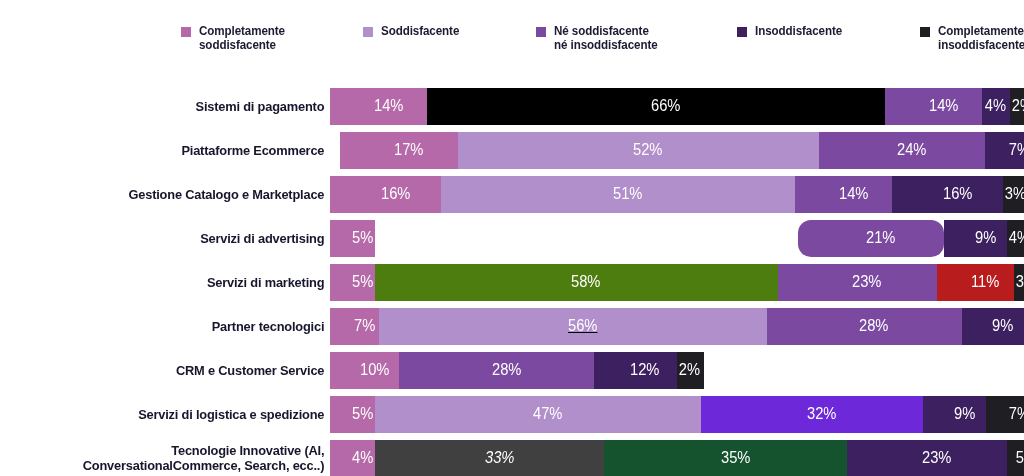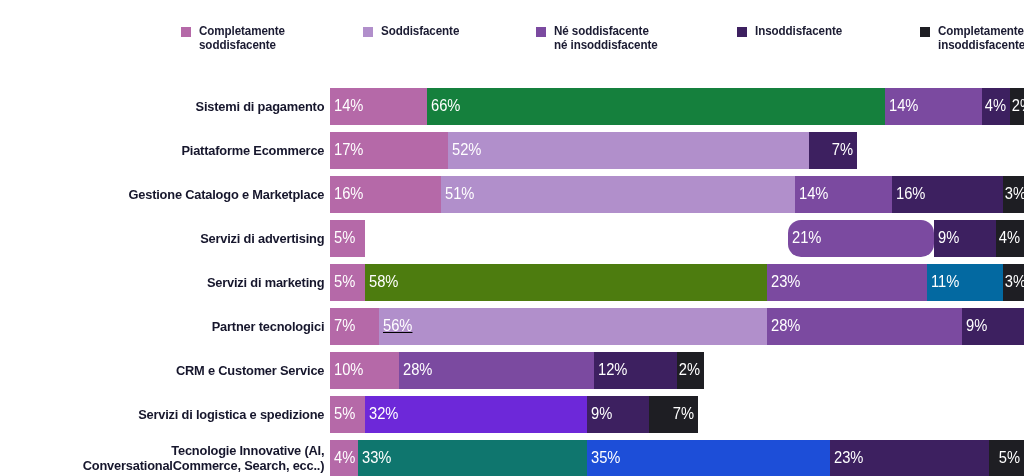--- a/index.html
+++ b/index.html
@@ -82,23 +82,24 @@
     flex: 1 1 auto;
     height: 37px;
     display: flex;
     overflow: hidden;
   }
   .seg {
     height: 100%;
     display: flex;
     align-items: center;
     box-sizing: border-box;
-    padding-left: 4px;
+    padding-left: 22px;
     overflow: visible;
     position: relative;
+    justify-content: center;
   }
   .seg span {
     font-size: 16px;
     color: #ffffff;
     font-weight: normal;
     letter-spacing: 0px;
     white-space: nowrap;
     transform: scaleX(0.92);
     transform-origin: left center;
   }
@@ -139,43 +140,46 @@
     </div>
   </div>
 
 <div class="chart">
     <div class="row">
       <div class="row-label">Sistemi di pagamento</div>
       <div class="bar">
         <div class="seg" style="flex: 0 0 14%; background: rgb(181, 105, 168);">
           <span>14%</span>
         </div>
-        <div class="seg" style="flex: 0 0 66%; background: #15803d;">
+        <div class="seg" style="flex: 0 0 66%; background: #000000;">
           <span>66%</span>
         </div>
         <div class="seg" style="flex: 0 0 14%; background: rgb(123, 74, 160);">
           <span>14%</span>
         </div>
         <div class="seg right" style="flex: 0 0 4%; background: rgb(61, 32, 96);">
           <span>4%</span>
         </div>
         <div class="seg right" style="flex: 0 0 2%; background: rgb(30, 30, 35);">
           <span>2%</span>
         </div>
       </div>
     </div>
     <div class="row">
       <div class="row-label">Piattaforme Ecommerce</div>
       <div class="bar">
-        <div class="seg" style="flex: 0 0 17%; background: rgb(181, 105, 168);">
+        <div class="seg" style="flex: 0 0 17%; background: rgb(181, 105, 168); margin-left: 10px;">
           <span>17%</span>
         </div>
         <div class="seg" style="flex: 0 0 52%; background: rgb(177, 143, 203);">
           <span>52%</span>
         </div>
+        <div class="seg" style="flex: 0 0 24%; background: rgb(123, 74, 160);">
+          <span>24%</span>
+        </div>
         <div class="seg right" style="flex: 0 0 7%; background: rgb(61, 32, 96);">
           <span>7%</span>
         </div>
       </div>
     </div>
     <div class="row">
       <div class="row-label">Gestione Catalogo e Marketplace</div>
       <div class="bar">
         <div class="seg" style="flex: 0 0 16%; background: rgb(181, 105, 168);">
           <span>16%</span>
@@ -219,21 +223,21 @@
       <div class="bar">
         <div class="seg" style="flex: 0 0 5%; background: rgb(181, 105, 168);">
           <span>5%</span>
         </div>
         <div class="seg" style="flex: 0 0 58%; background: #4d7c0f;">
           <span>58%</span>
         </div>
         <div class="seg" style="flex: 0 0 23%; background: rgb(123, 74, 160);">
           <span>23%</span>
         </div>
-        <div class="seg" style="flex: 0 0 11%; background: #0369a1;">
+        <div class="seg" style="flex: 0 0 11%; background: #b91c1c;">
           <span>11%</span>
         </div>
         <div class="seg right" style="flex: 0 0 3%; background: rgb(30, 30, 35);">
           <span>3%</span>
         </div>
       </div>
     </div>
     <div class="row">
       <div class="row-label">Partner tecnologici</div>
       <div class="bar">
@@ -267,42 +271,45 @@
           <span>2%</span>
         </div>
       </div>
     </div>
     <div class="row">
       <div class="row-label">Servizi di logistica e spedizione</div>
       <div class="bar">
         <div class="seg" style="flex: 0 0 5%; background: rgb(181, 105, 168);">
           <span>5%</span>
         </div>
+        <div class="seg" style="flex: 0 0 47%; background: rgb(177, 143, 203);">
+          <span>47%</span>
+        </div>
         <div class="seg" style="flex: 0 0 32%; background: #6d28d9;">
           <span>32%</span>
         </div>
         <div class="seg" style="flex: 0 0 9%; background: rgb(61, 32, 96);">
           <span>9%</span>
         </div>
         <div class="seg right" style="flex: 0 0 7%; background: rgb(30, 30, 35);">
           <span>7%</span>
         </div>
       </div>
     </div>
     <div class="row">
       <div class="row-label">Tecnologie Innovative (AI,
 ConversationalCommerce, Search, ecc..)</div>
       <div class="bar">
         <div class="seg" style="flex: 0 0 4%; background: rgb(181, 105, 168);">
           <span>4%</span>
         </div>
-        <div class="seg" style="flex: 0 0 33%; background: #0f766e;">
+        <div class="seg" style="flex: 0 0 33%; background: #404040; font-style: italic;">
           <span>33%</span>
         </div>
-        <div class="seg" style="flex: 0 0 35%; background: #1d4ed8;">
+        <div class="seg" style="flex: 0 0 35%; background: #14532d;">
           <span>35%</span>
         </div>
         <div class="seg" style="flex: 0 0 23%; background: rgb(61, 32, 96);">
           <span>23%</span>
         </div>
         <div class="seg right" style="flex: 0 0 5%; background: rgb(30, 30, 35);">
           <span>5%</span>
         </div>
       </div>
     </div>

